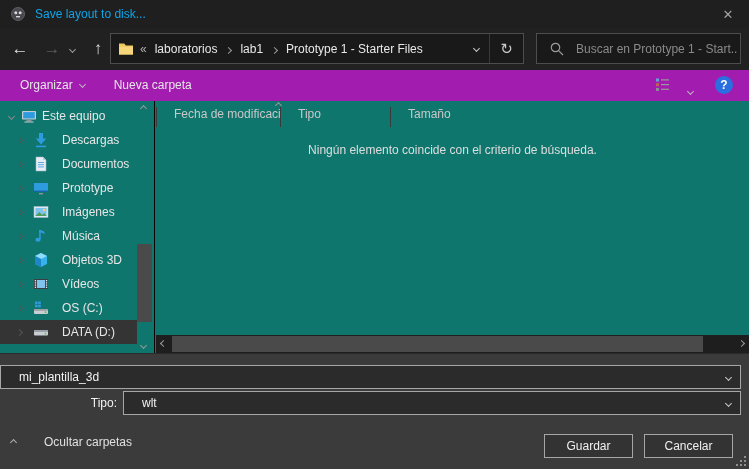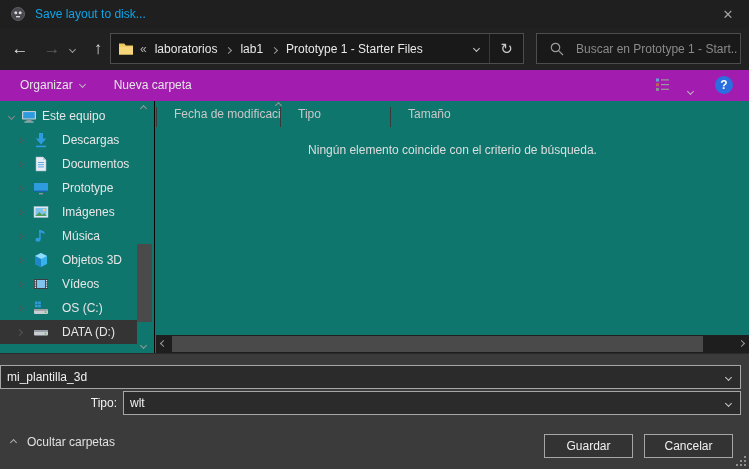--- a/index.html
+++ b/index.html
@@ -78,23 +78,23 @@
   .hs-right{position:absolute;right:5px;top:6px}
   .hs-thumb{position:absolute;left:16px;top:1px;width:531px;height:16px;background:#4a4a4a}
 
   
   .bottom{position:absolute;top:353px;left:0;right:0;height:116px;background:#3b3b3b;border-top:1px solid #2a2a2a;box-sizing:border-box}
   .field-row{position:absolute;left:0;right:8px;height:24px;display:flex;align-items:center}
   .field-row.name{top:11px}
   .field-row.type{top:37px}
   .field-label{width:117px;text-align:right;padding-right:6px;color:#f2f2f2;flex:none}
   .combo{position:relative;flex:1;height:24px;box-sizing:border-box;background:#2b2b2b;border:1px solid #a6a6a6;display:flex;align-items:center}
-  .combo input{flex:1;background:transparent;border:0;outline:none;color:#f2f2f2;font:inherit;padding-left:6px;min-width:0}
+  .combo input{flex:1;background:transparent;border:0;outline:none;color:#f2f2f2;font:inherit;padding-left:18px;min-width:0}
   .combo .chev{position:absolute;right:9px;color:#c8c8c8}
-  .hide-folders{position:absolute;left:11px;top:76px;height:24px;display:flex;align-items:center;gap:11px;color:#e0e0e0}
+  .hide-folders{position:absolute;left:11px;top:76px;height:24px;display:flex;align-items:center;gap:28px;color:#e0e0e0}
   .hide-folders .chev{color:#b0b0b0}
   .btn{position:absolute;top:80px;width:89px;height:24px;box-sizing:border-box;background:#333333;border:1px solid #a6a6a6;color:#f0f0f0;display:flex;align-items:center;justify-content:center}
   .btn.save{left:544px}
   .btn.cancel{left:644px}
   .grip{position:absolute;right:3px;bottom:3px;width:10px;height:10px}
   .grip::after{content:"";position:absolute;right:0;bottom:0;width:2px;height:2px;background:#8f8f8f;
     box-shadow:-4px 0 #8f8f8f,-8px 0 #8f8f8f,0 -4px #8f8f8f,-4px -4px #8f8f8f,0 -8px #8f8f8f}
 </style>
 </head>
 <body>

